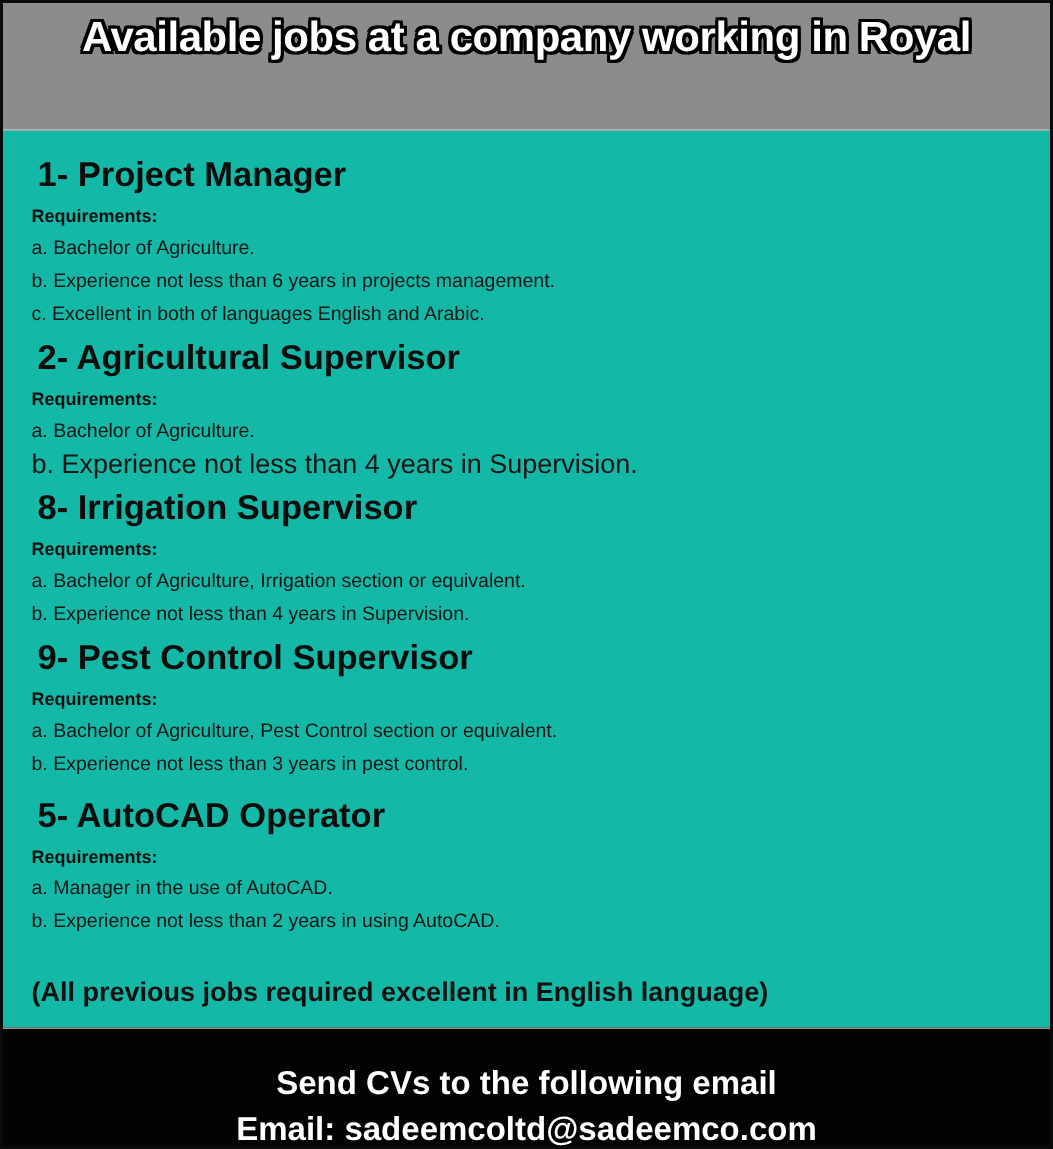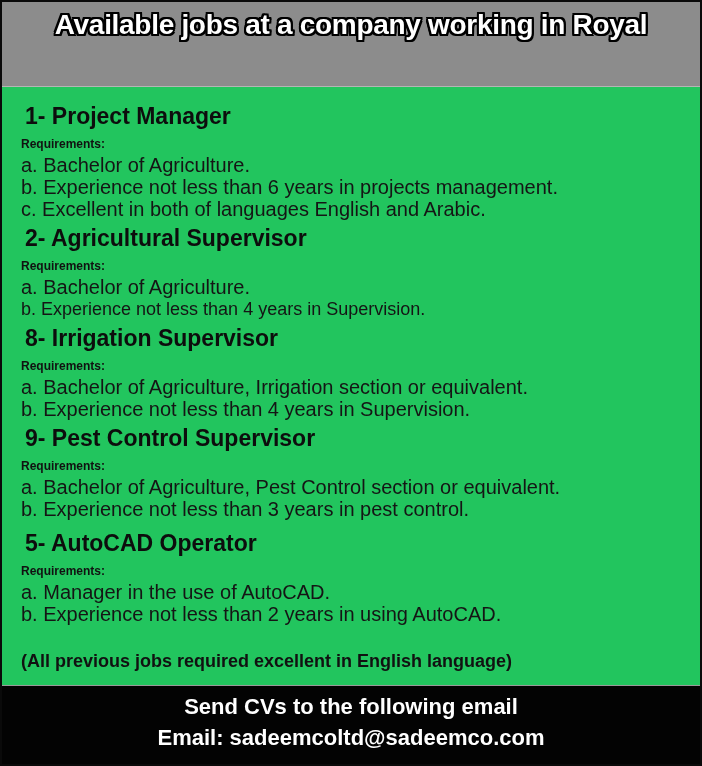--- a/index.html
+++ b/index.html
@@ -2,21 +2,21 @@
 <html><head>
   <meta charset="utf-8">
   <style>
     html, body { margin: 0; padding: 0; background: #ffffff; }
     body { width: 702px; height: 766px; overflow: hidden; }
     .page {
       position: relative;
       width: 702px; height: 766px;
       box-sizing: border-box;
       border: 2px solid #0a0a0a;
-      background: #22c55e;
+      background: #14b8a6;
       font-family: "Liberation Sans", sans-serif;
       color: #111111;
     }
     .header {
       position: absolute; left: 0; top: 0; right: 0;
       height: 84px;
       background: #8c8c8c;
       border-bottom: 1px solid #b5b5b5;
       text-align: center;
     }
@@ -43,42 +43,42 @@
       color: #0d0d0d;
       margin: 4px;
     }
     .req-label {
       font-weight: bold;
       font-size: 12px;
       line-height: 20px;
       color: #111;
     }
     .req-item {
-      font-size: 20px;
+      font-size: 13px;
       line-height: 22px;
       color: #151515;
     }
     .req-item.big { font-size: 18px; }
     .job { margin-bottom: 3px; }
     .job.j5 { margin-top: 9px; }
     .note {
       position: absolute; left: 19px; top: 648px;
       font-weight: bold; font-size: 18px; line-height: 22px; color: #111;
     }
     .footer {
       position: absolute; left: 0; right: 0; bottom: 0;
       height: 78px;
       background: #030303;
       border-top: 1px solid #9a9a9a;
       text-align: center;
       color: #ffffff;
       font-weight: bold;
     }
     .footer-line { display: block; font-size: 22px; line-height: 31px; }
-    .footer-line.l1 { padding-top: 5px; }
+    .footer-line.l1 { padding-top: 20px; }
     .email-link { color: #ffffff; text-decoration: none; }
   </style>
 </head>
 <body>
 
 <div class="page">
 
   <div class="header">
     <span class="header-line l1">Available jobs at a company working in Royal</span>
   </div>

